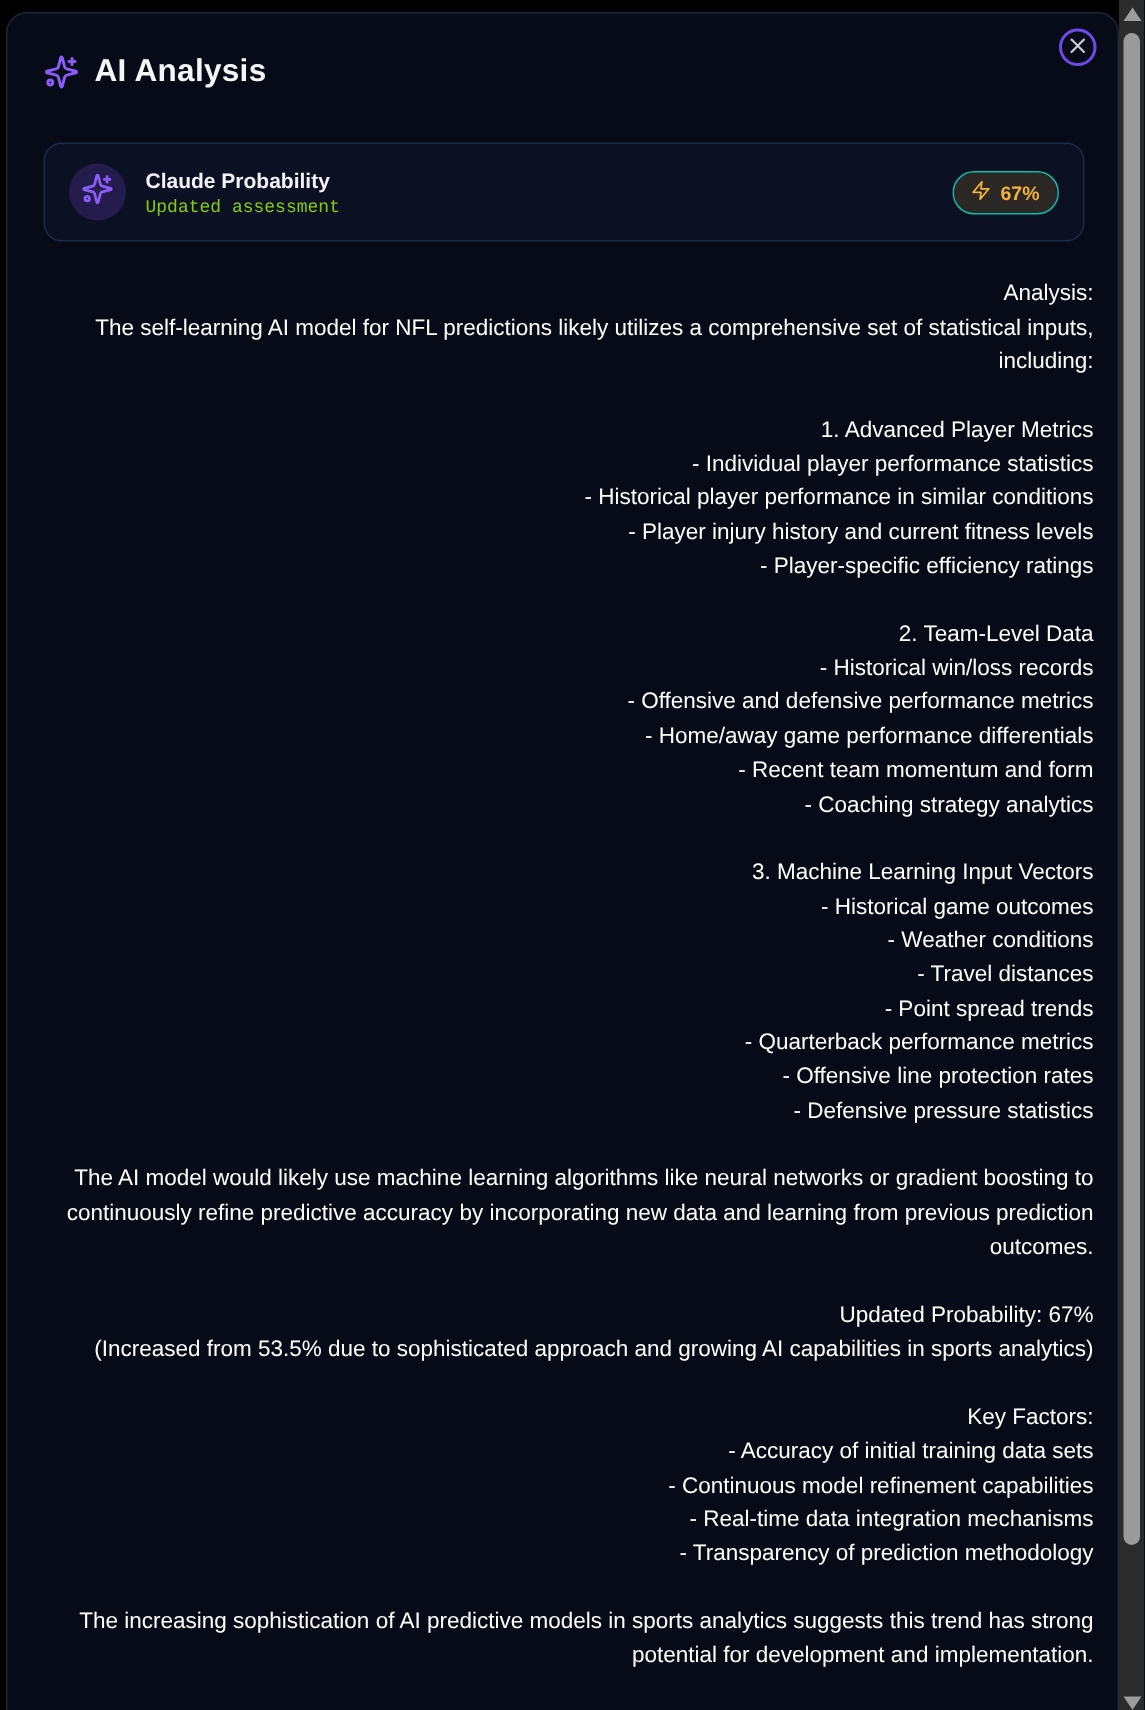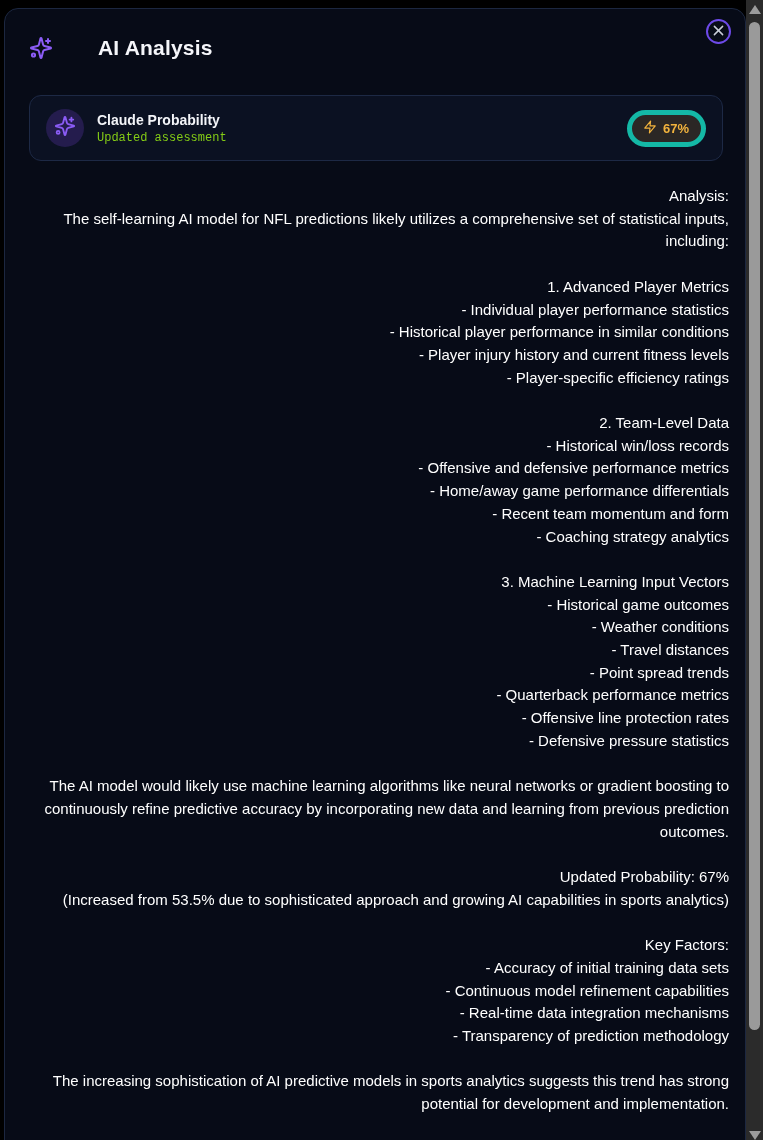--- a/index.html
+++ b/index.html
@@ -10,21 +10,21 @@
   
   .modal {
     position:absolute; left:4px; top:8px; width:742px; height:1160px;
     background:#070b17; border:1px solid #1c2740;
     border-radius:14px; padding:0 22px 0 24px;
   }
 
   
   .hdr { display:flex; align-items:center; gap:10px; padding-top:24px; height:54px; }
   .hdr-icon { width:24px; height:24px; flex:0 0 auto; }
-  .hdr-title { font-size:21px; font-weight:bold; color:#f5f6fa; letter-spacing:.2px;margin-left:35px; }
+  .hdr-title { font-size:21px; font-weight:bold; color:#f5f6fa; letter-spacing:.2px; }
   .close-btn {
     position:absolute; top:10px; right:14px; width:25px; height:25px;
     border:2px solid #6d4ae8; border-radius:50%; background:transparent;
     display:flex; align-items:center; justify-content:center; cursor:pointer;
   }
   .close-btn svg { width:11px; height:11px; }
 
   
   .card {
     margin-top:32px; height:66px; background:#0b1122;
@@ -35,21 +35,21 @@
     width:38px; height:38px; border-radius:50%; background:#241c4d;
     display:flex; align-items:center; justify-content:center; flex:0 0 auto;
   }
   .avatar svg { width:22px; height:22px; }
   .card-texts { display:flex; flex-direction:column; gap:3px; }
   .card-title { font-size:14px; font-weight:bold; color:#f3f4f8; }
   .card-sub   { font-size:12px; color:#84cc16;font-family:Liberation Mono, monospace; }
   .badge {
     margin-left:auto; display:flex; align-items:center; gap:6px;
     padding:5px 12px 5px 11px; border-radius:999px;
-    border:5px solid #14b8a6; background:rgba(240,177,58,.14);
+    border:1px solid #14b8a6; background:rgba(240,177,58,.14);
     color:#f2b33d; font-size:13px; font-weight:bold;
   }
   .badge svg { width:14px; height:14px; }
 
   
   .analysis {
     margin-top:24px; width:700px;
     font-size:15px; line-height:22.7px; color:#ffffff;
     white-space:pre-line;
     text-align:right;

